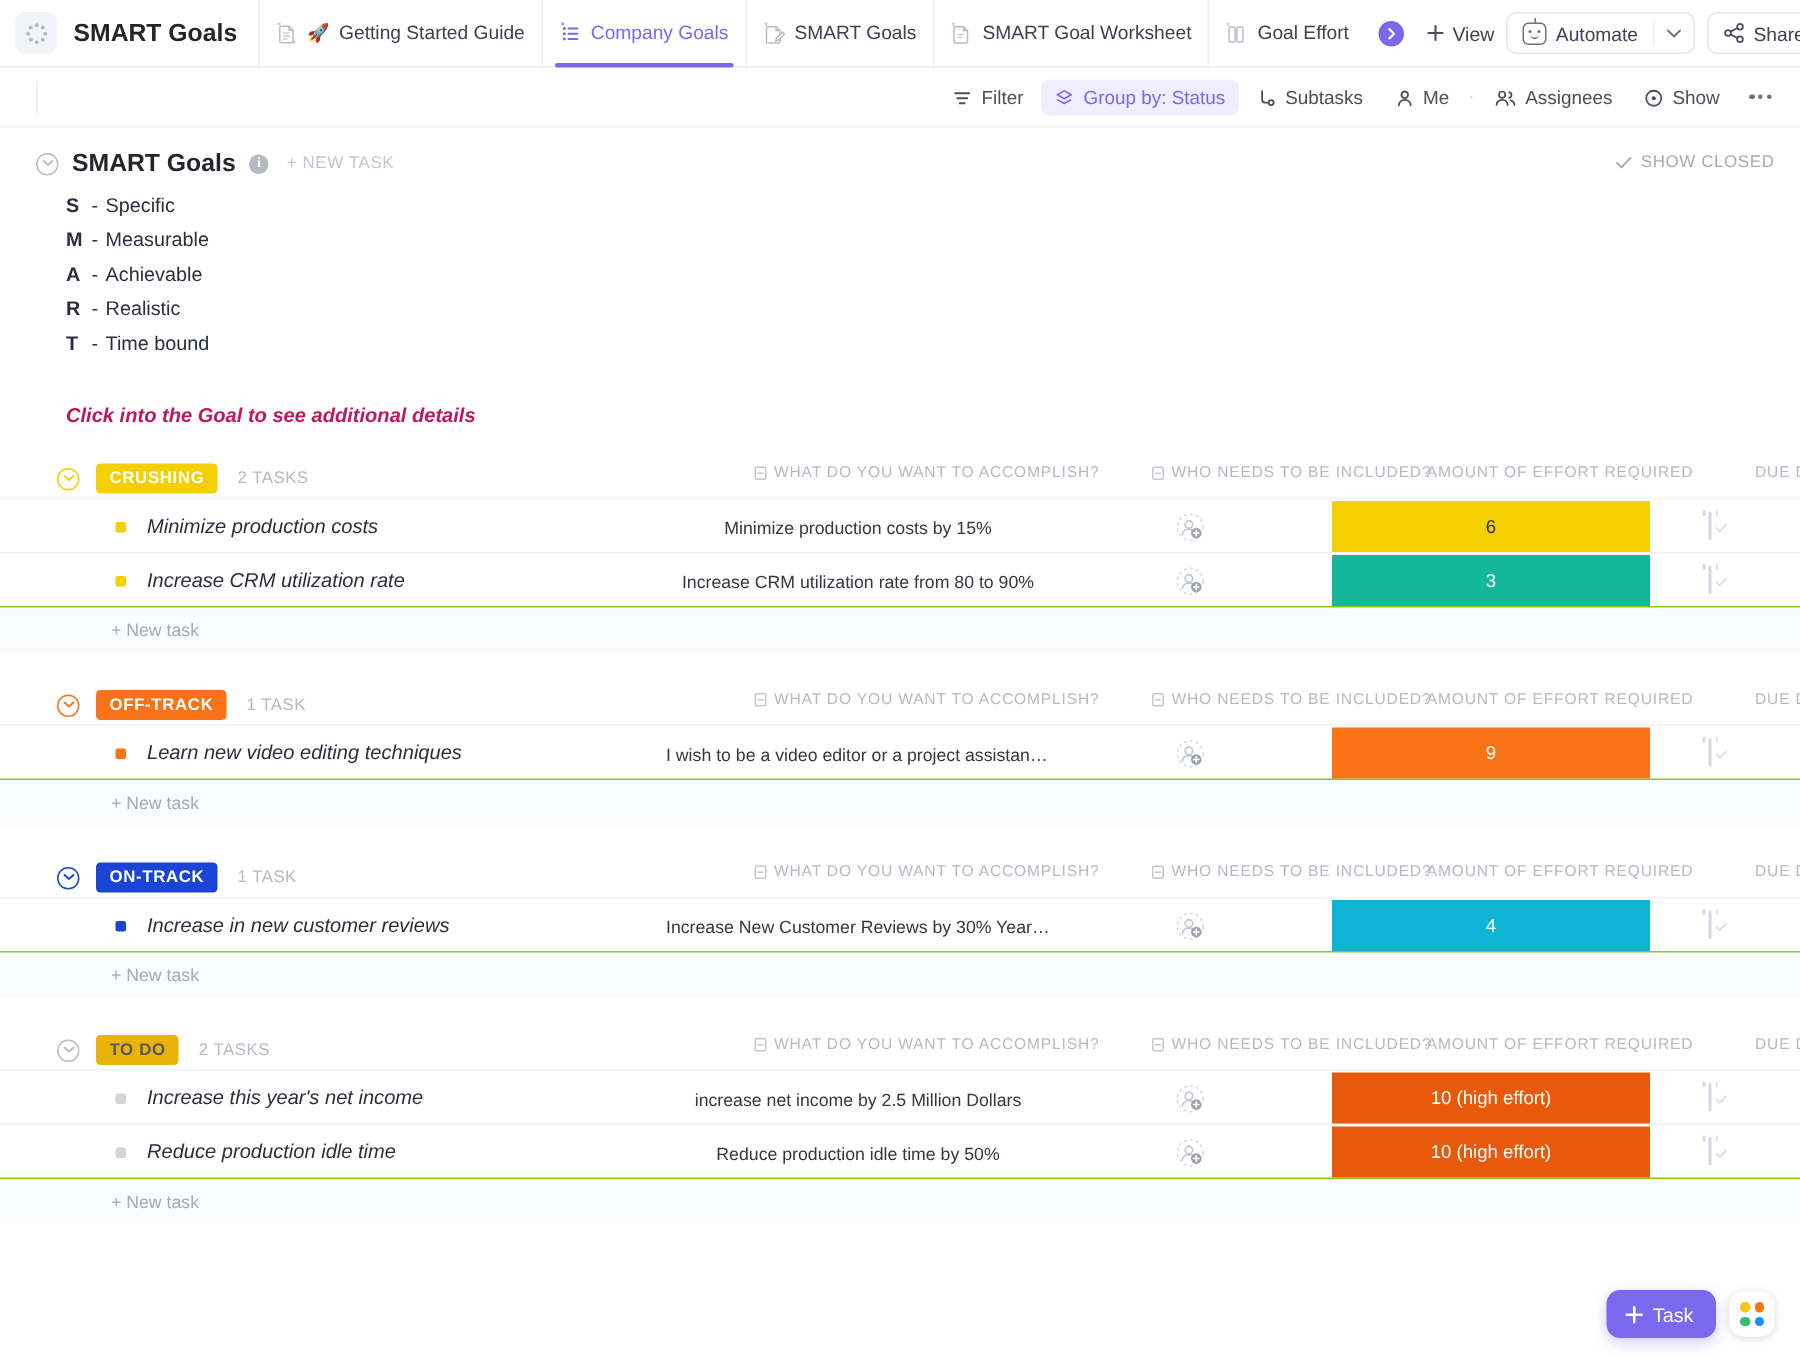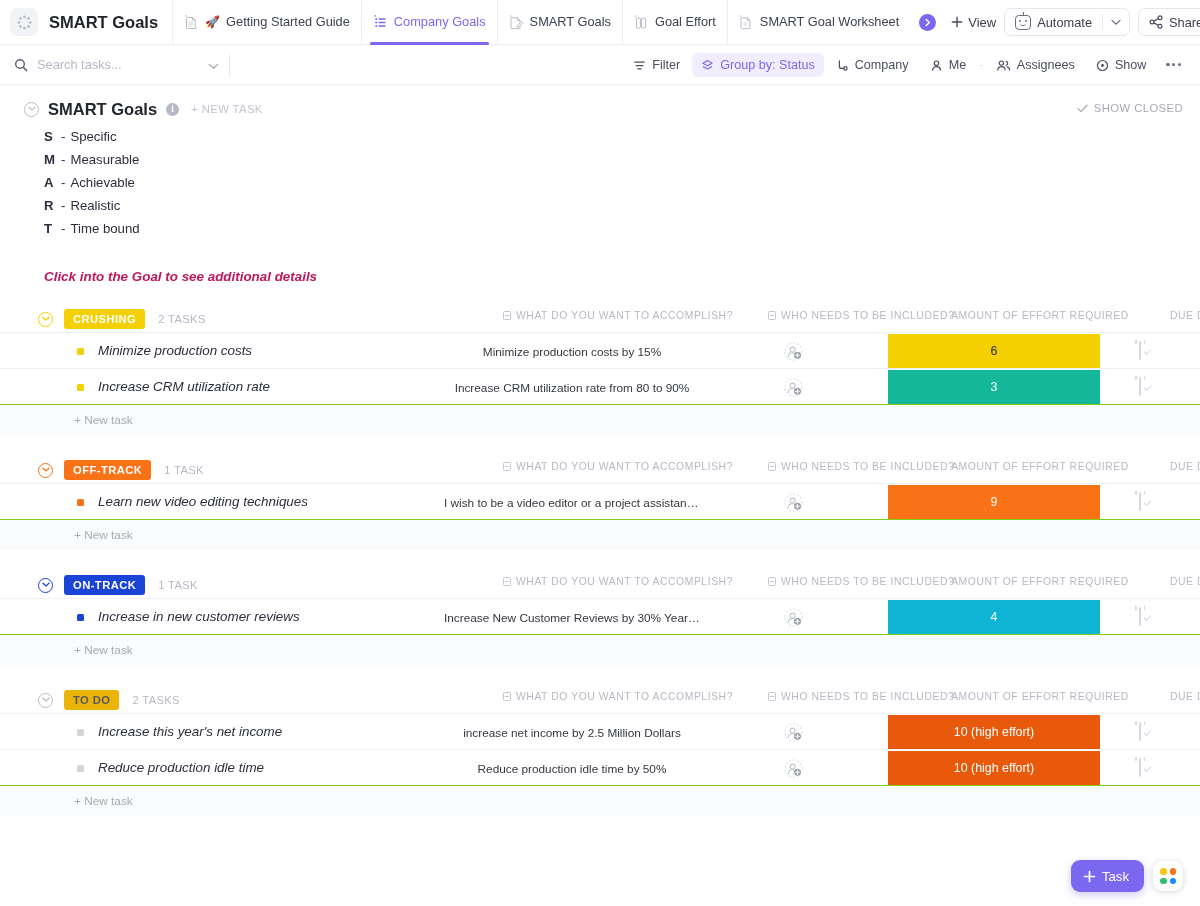--- a/index.html
+++ b/index.html
@@ -253,38 +253,38 @@
             <path d="M12.6 7.4l1.3 1.3-4 4-1.8.5.5-1.8z" fill="#fff" stroke="#b9bcc7" stroke-width="1"></path>
             <path d="M0.9 1.4l1.6 1.6M0.9 3l1.6-1.6" stroke="#c6c9d3" stroke-width="0.9"></path>
           </svg>
         </span>
         <span class="tlabel">SMART Goals</span>
       </div>
 
       <div class="tab">
         <span class="doc-ic">
           <svg width="15" height="17" viewBox="0 0 15 17">
-            <rect x="2.4" y="4" width="4" height="10" rx="1" fill="#fff" stroke="#b9bcc7" stroke-width="1"></rect>
-            <rect x="7.6" y="4" width="4" height="10" rx="1" fill="#fff" stroke="#b9bcc7" stroke-width="1"></rect>
-            <path d="M0.9 1.4l1.6 1.6M0.9 3l1.6-1.6" stroke="#c6c9d3" stroke-width="0.9"></path>
-          </svg>
-        </span>
-        <span class="tlabel">Goal Effort</span>
-      </div>
-
-      <div class="tab">
-        <span class="doc-ic">
-          <svg width="15" height="17" viewBox="0 0 15 17">
             <path d="M3 3.8h5.4l2.6 2.6v7.2a1 1 0 0 1-1 1H3a1 1 0 0 1-1-1V4.8a1 1 0 0 1 1-1z" fill="#fff" stroke="#b9bcc7" stroke-width="1"></path>
             <path d="M8.4 3.8v2.6H11" fill="none" stroke="#b9bcc7" stroke-width="1"></path>
             <path d="M4.4 9h4.2M4.4 11h3" stroke="#ccced7" stroke-width="0.9"></path>
             <path d="M0.9 1.4l1.6 1.6M0.9 3l1.6-1.6" stroke="#c6c9d3" stroke-width="0.9"></path>
           </svg>
         </span>
         <span class="tlabel">SMART Goal Worksheet</span>
+      </div>
+
+      <div class="tab">
+        <span class="doc-ic">
+          <svg width="15" height="17" viewBox="0 0 15 17">
+            <rect x="2.4" y="4" width="4" height="10" rx="1" fill="#fff" stroke="#b9bcc7" stroke-width="1"></rect>
+            <rect x="7.6" y="4" width="4" height="10" rx="1" fill="#fff" stroke="#b9bcc7" stroke-width="1"></rect>
+            <path d="M0.9 1.4l1.6 1.6M0.9 3l1.6-1.6" stroke="#c6c9d3" stroke-width="0.9"></path>
+          </svg>
+        </span>
+        <span class="tlabel">Goal Effort</span>
       </div>
     </div>
 
     <div class="arrow-btn">
       <svg width="9" height="9" viewBox="0 0 10 10">
           <path d="M3.6 1.6L7 5l-3.4 3.4" fill="none" stroke="#fff" stroke-width="1.7" stroke-linecap="round" stroke-linejoin="round"></path>
         </svg>
     </div>
 
     <div class="view-btn">
@@ -318,32 +318,20 @@
             <circle cx="11" cy="11.2" r="1.9" fill="none" stroke="#4a4e5f" stroke-width="1.2"></circle>
             <path d="M4.7 6.1l4.6-2.4M4.7 7.9l4.6 2.4" stroke="#4a4e5f" stroke-width="1.2"></path>
           </svg>
           <span>Share</span>
         </div>
       </div>
     </div>
   </div>
 
   <div class="toolbar">
-    <div class="search">
-      <svg width="14" height="14" viewBox="0 0 14 14">
-        <circle cx="6" cy="6" r="4.3" fill="none" stroke="#5c6072" stroke-width="1.4"></circle>
-        <path d="M9.3 9.3L12.6 12.6" stroke="#5c6072" stroke-width="1.5" stroke-linecap="round"></path>
-      </svg>
-      <input type="text" placeholder="Search tasks..." style="">
-      <span style="margin-left:auto">
-        <svg width="11" height="7" viewBox="0 0 11 7">
-            <path d="M1.2 1.4L5.5 5.2 9.8 1.4" fill="none" stroke="#9ea2b0" stroke-width="1.2" stroke-linecap="round"></path>
-          </svg>
-      </span>
-    </div>
     <div class="vsep"></div>
 
     <div class="tb-right">
       <div class="tb-item">
         <svg width="13" height="13" viewBox="0 0 13 13">
           <path d="M1.8 3.2h9.4M3.2 6.5h6.6M4.8 9.8h3.4" stroke="#4a4e5f" stroke-width="1.25" stroke-linecap="round"></path>
         </svg>
         <span>Filter</span>
       </div>
       <div class="tb-item hl">
@@ -351,21 +339,21 @@
           <path d="M6.5 1.6l4.6 2.6-4.6 2.6L1.9 4.2z" fill="none" stroke="#7b68ee" stroke-width="1.1" stroke-linejoin="round"></path>
           <path d="M1.9 7.4l4.6 2.6 4.6-2.6" fill="none" stroke="#7b68ee" stroke-width="1.1" stroke-linejoin="round"></path>
         </svg>
         <span>Group by: Status</span>
       </div>
       <div class="tb-item">
         <svg width="13" height="13" viewBox="0 0 13 13">
           <path d="M3.4 1.8v5.6a2 2 0 0 0 2 2h2.4" fill="none" stroke="#4a4e5f" stroke-width="1.2" stroke-linecap="round"></path>
           <circle cx="9.4" cy="9.4" r="1.7" fill="none" stroke="#4a4e5f" stroke-width="1.2"></circle>
         </svg>
-        <span>Company</span>
+        <span>Subtasks</span>
       </div>
       <div class="tb-item">
         <svg width="13" height="13" viewBox="0 0 13 13">
           <circle cx="6.5" cy="4.2" r="2.2" fill="none" stroke="#4a4e5f" stroke-width="1.2"></circle>
           <path d="M2.6 11.2c0-2.2 1.7-3.6 3.9-3.6s3.9 1.4 3.9 3.6" fill="none" stroke="#4a4e5f" stroke-width="1.2" stroke-linecap="round"></path>
         </svg>
         <span>Me</span>
       </div>
       <span class="tb-dot">·</span>
       <div class="tb-item">

